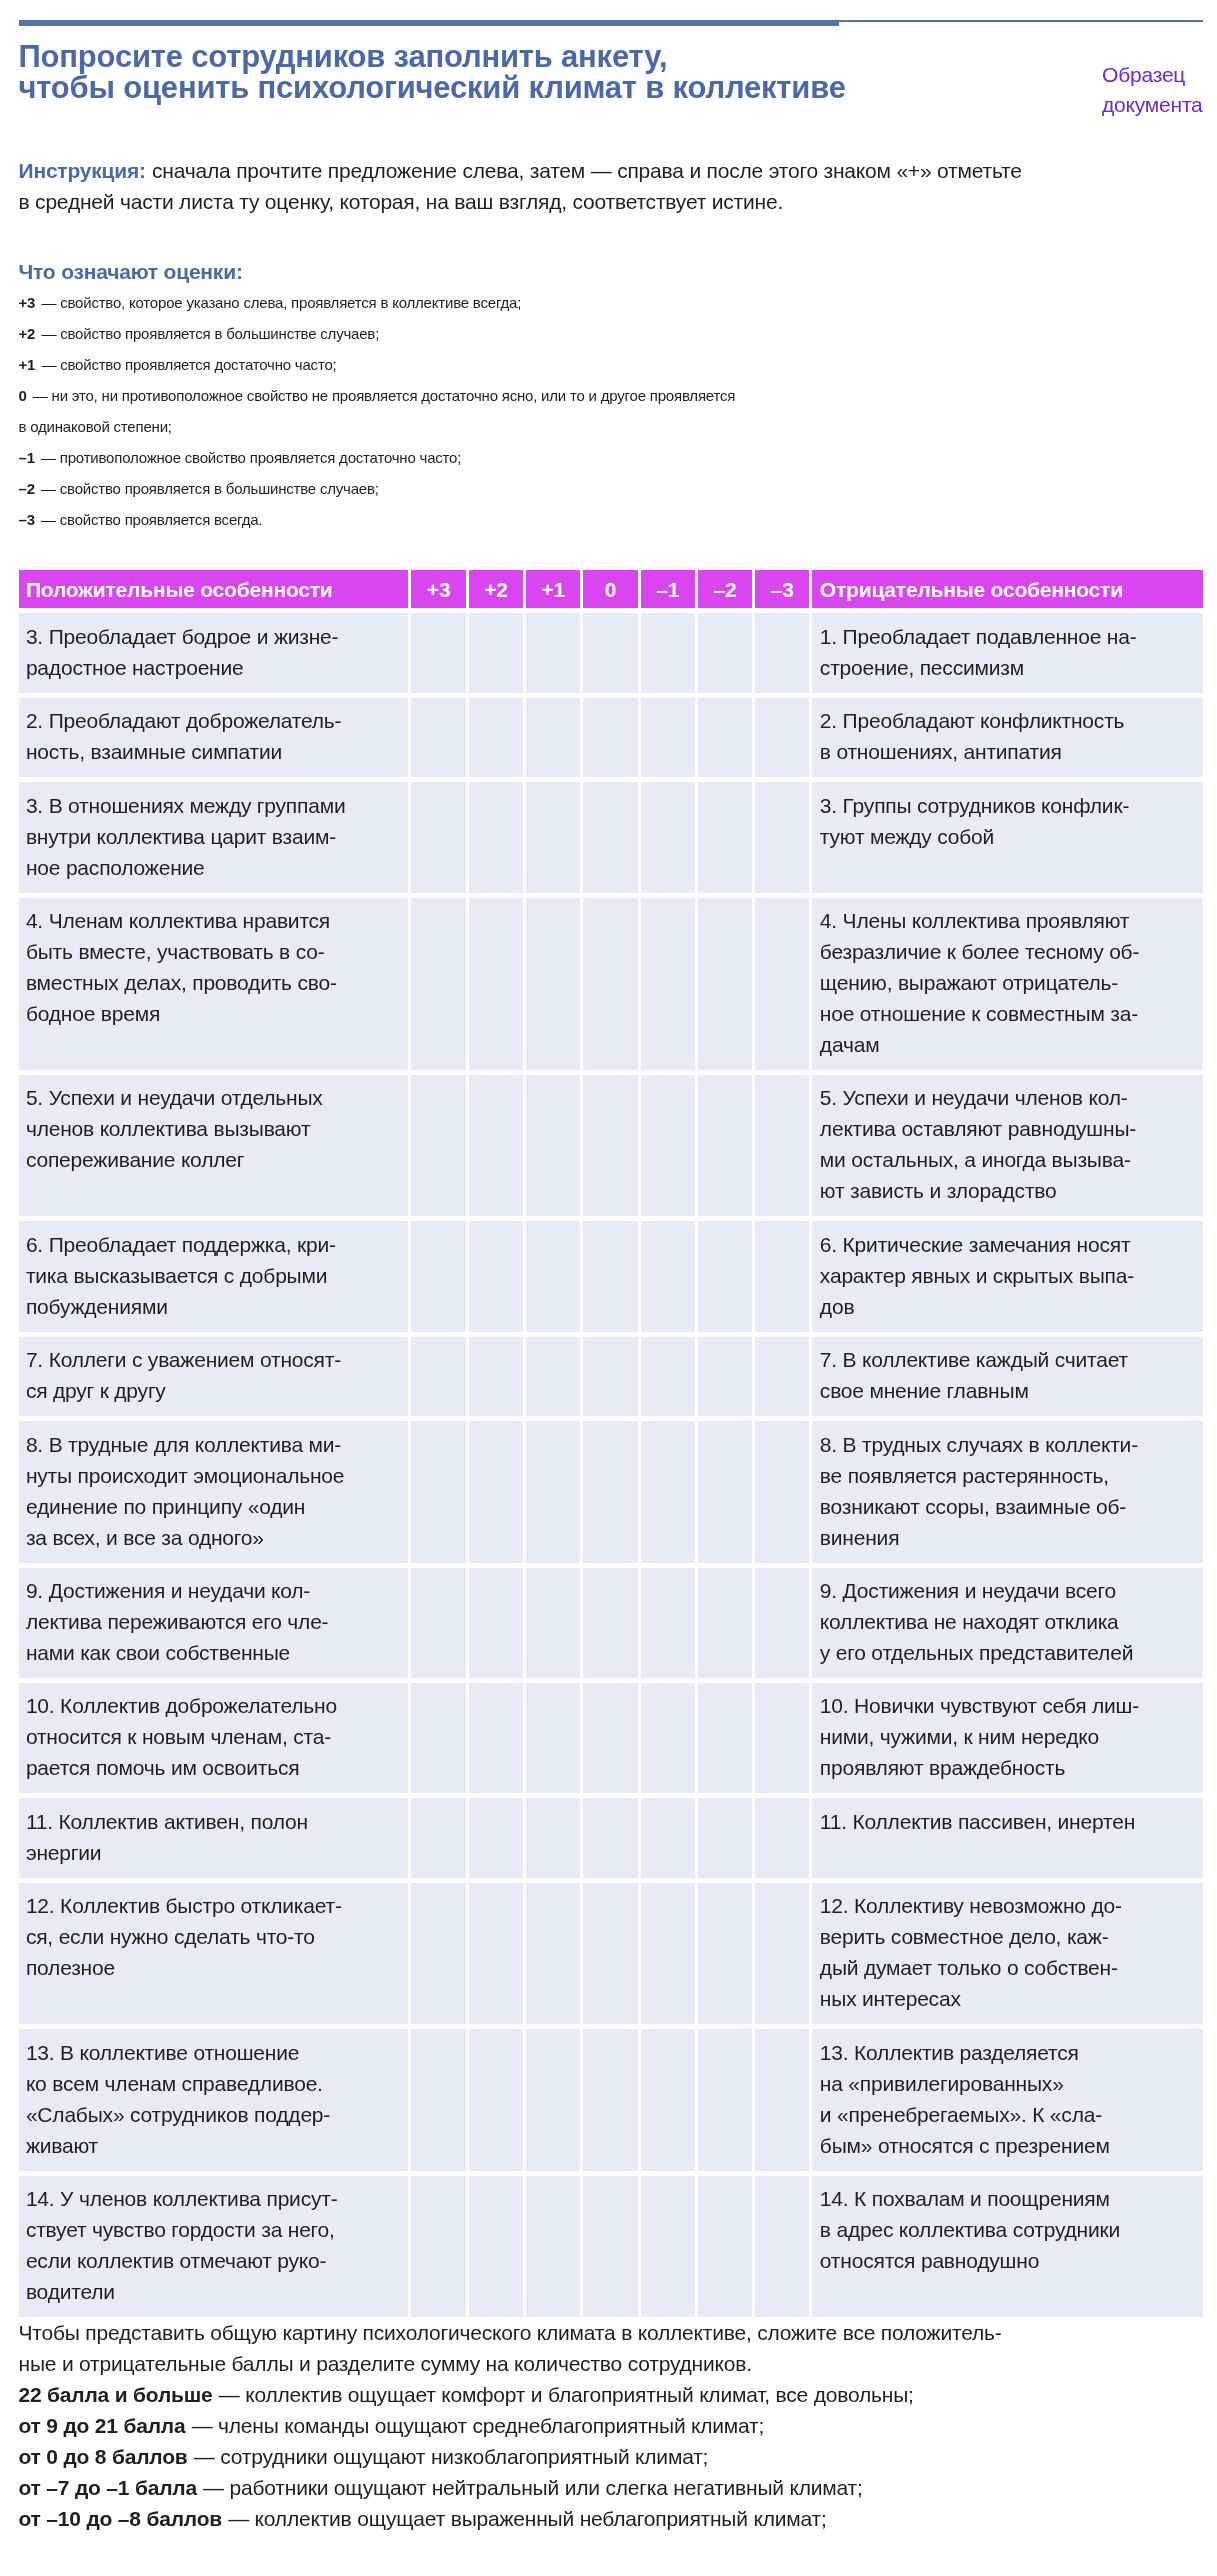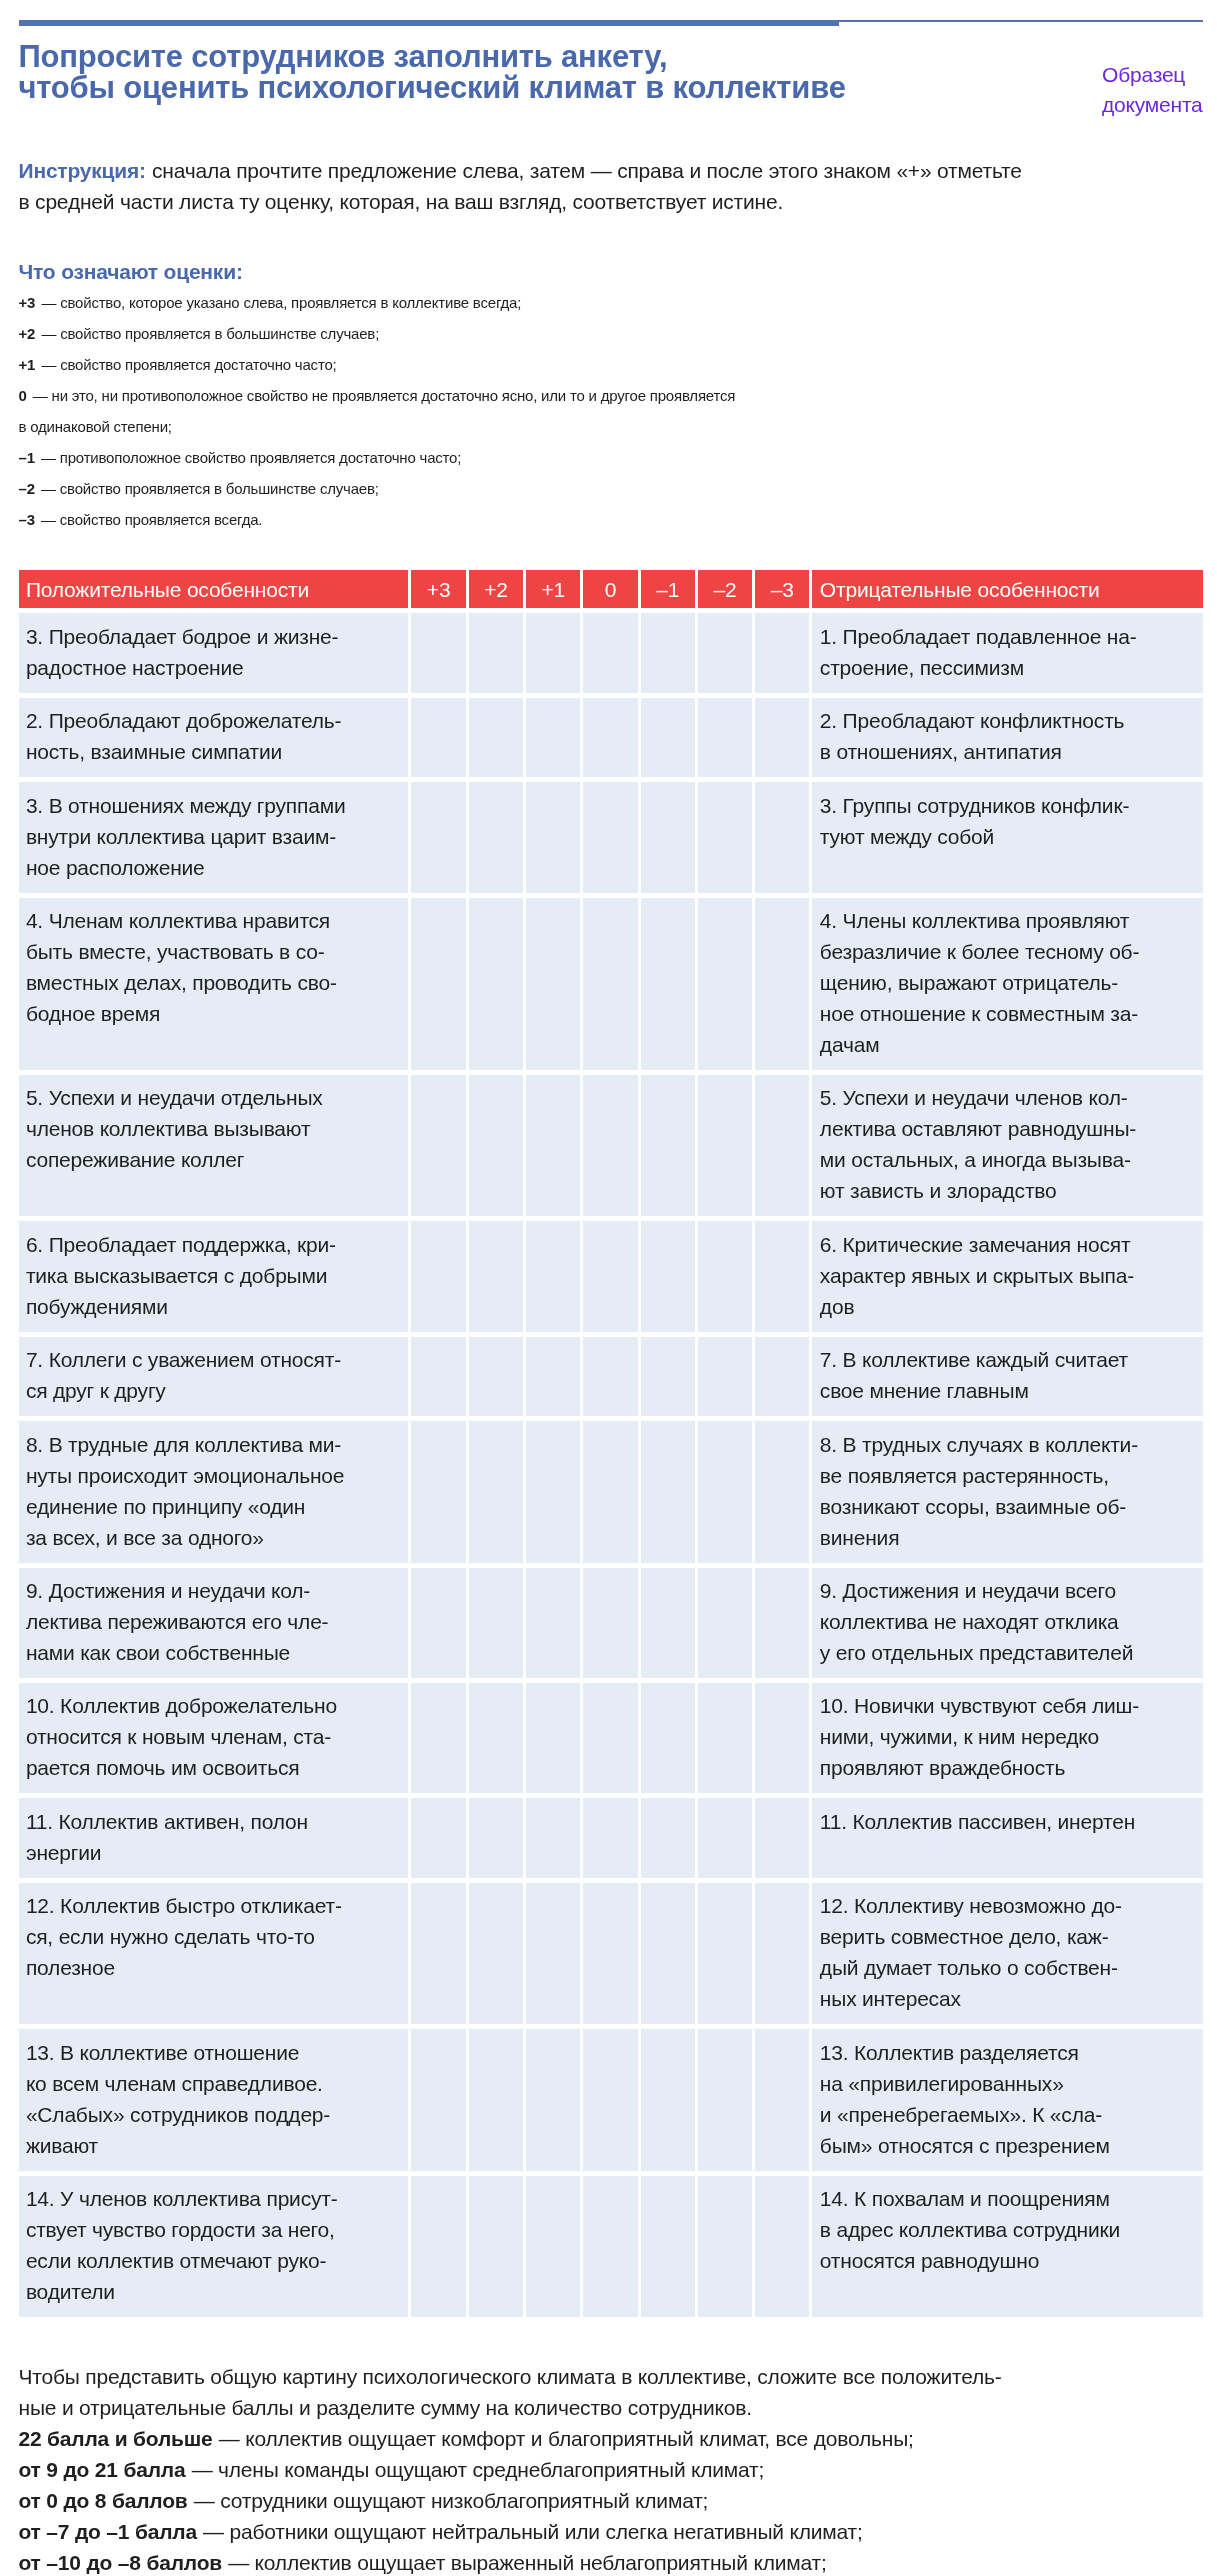--- a/index.html
+++ b/index.html
@@ -44,42 +44,42 @@
 
   
   table.survey {
     margin-top: 35px;
     border-collapse: separate; border-spacing: 0;
     table-layout: fixed; width: 1184px;
     font-size: 21px; line-height: 31px;
   }
   table.survey th, table.survey td { box-sizing: border-box; }
   table.survey th {
-    background: #ef4444; color: #ffffff; font-weight: normal;
+    background: #d946ef; color: #ffffff; font-weight: bold;
     height: 43px; vertical-align: middle; text-align: left;
     padding: 0 5px 0 7.4px;
     border-right: 3.1px solid #ffffff; border-bottom: 5.5px solid #ffffff;
   }
   table.survey th.score-h { text-align: center; padding: 0; }
   table.survey th:last-child { border-right: none; }
   table.survey td {
     background: #e6ecf5; vertical-align: top;
     padding: 7.4px 5px 10px 7.4px;
     border-right: 3.1px solid #ffffff; border-bottom: 5.5px solid #ffffff;
   }
   table.survey td:last-child { border-right: none; }
   table.survey tr:last-child td { border-bottom: none; }
   td.cell-text { white-space: pre-line; }
 
   
   .key-heading {
     margin-top: 28px; font-size: 22px; line-height: 32px;
     font-weight: bold; color: #4a69ac;
   }
-  .key-intro { font-size: 21px; line-height: 31px; white-space: pre-line; margin-top: 44px; }
+  .key-intro { font-size: 21px; line-height: 31px; white-space: pre-line; }
   .key-list { font-size: 21px; line-height: 31px; }
 </style>
 </head>
 <body>
 
 <div class="page">
 
   <div class="topbar">
     <div class="topbar-thick"></div>
     <div class="topbar-thin"></div>

